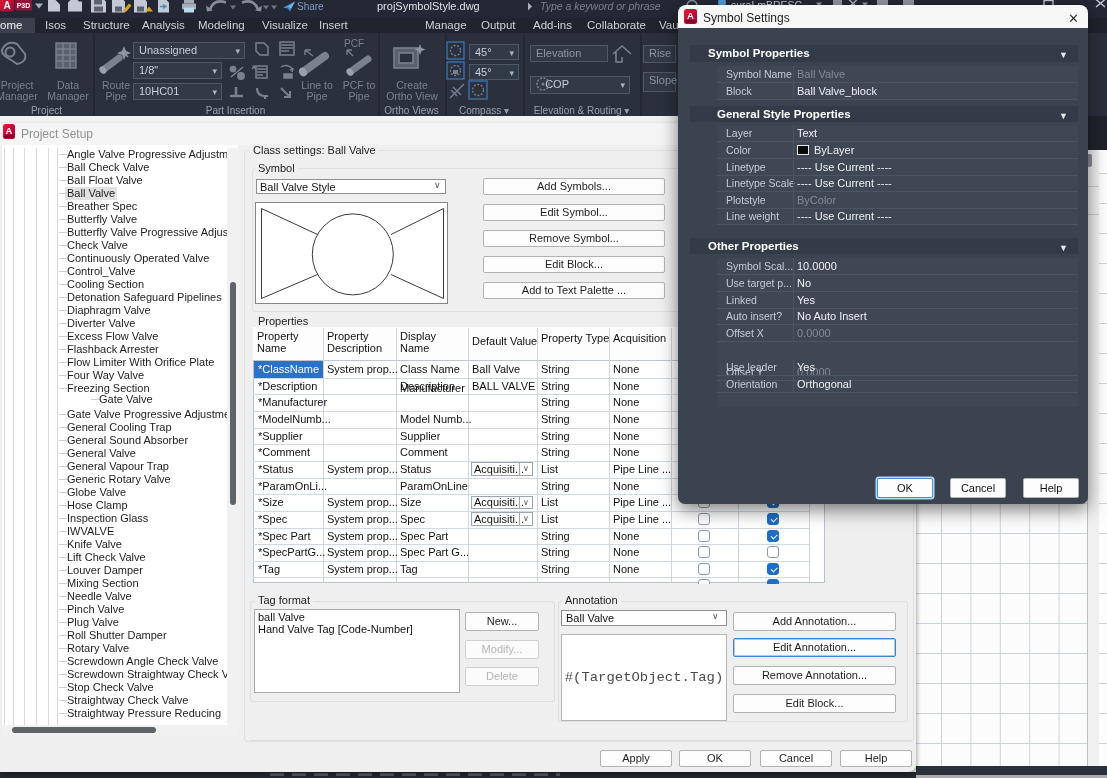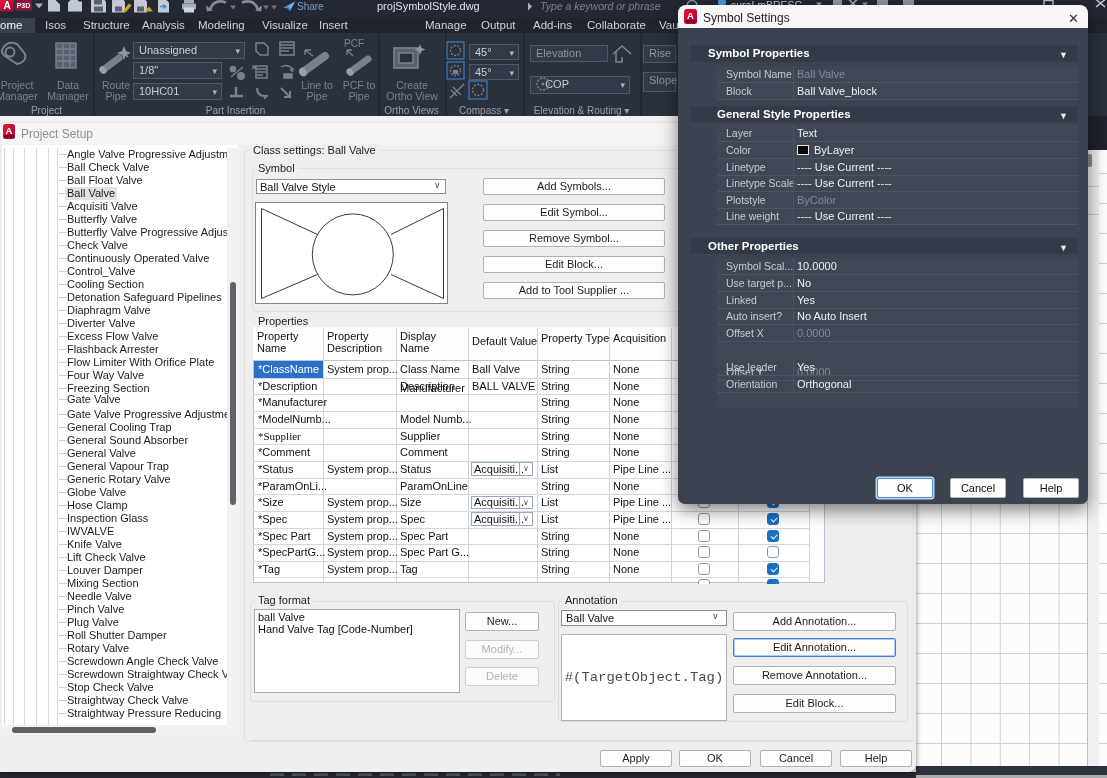--- a/index.html
+++ b/index.html
@@ -310,36 +310,36 @@
     <div class="tg" style="left:11px;top:3px;"></div>
     <div class="tg" style="left:22px;top:3px;"></div>
     <div class="tg" style="left:34px;top:3px;"></div>
     <div class="tg" style="left:46px;top:3px;"></div>
     <div class="tg" style="left:55px;top:3px;"></div>
     <div class="ti" style="top:3px;">Angle Valve Progressive Adjustment</div>
     <div class="ti" style="top:16px;">Ball Check Valve</div>
     <div class="ti" style="top:29px;">Ball Float Valve</div>
     <div class="tsel" style="top:42px;width:52px;"></div>
     <div class="ti" style="top:42px;">Ball Valve</div>
-    <div class="ti" style="top:55px;">Acquisiti Valve</div>
+    <div class="ti" style="top:55px;">Breather Spec</div>
     <div class="ti" style="top:68px;">Butterfly Valve</div>
     <div class="ti" style="top:81px;">Butterfly Valve Progressive Adjustm</div>
     <div class="ti" style="top:94px;">Check Valve</div>
     <div class="ti" style="top:107px;">Continuously Operated Valve</div>
     <div class="ti" style="top:120px;">Control_Valve</div>
     <div class="ti" style="top:133px;">Cooling Section</div>
     <div class="ti" style="top:146px;">Detonation Safeguard Pipelines</div>
     <div class="ti" style="top:159px;">Diaphragm Valve</div>
     <div class="ti" style="top:172px;">Diverter Valve</div>
     <div class="ti" style="top:185px;">Excess Flow Valve</div>
     <div class="ti" style="top:198px;">Flashback Arrester</div>
     <div class="ti" style="top:211px;">Flow Limiter With Orifice Plate</div>
     <div class="ti" style="top:224px;">Four Way Valve</div>
     <div class="ti" style="top:237px;">Freezing Section</div>
-    <div class="ti" style="top:248px;">Gate Valve</div>
+    <div class="ti" style="top:248px;margin-left:32px;">Gate Valve</div>
     <div class="ti" style="top:263px;">Gate Valve Progressive Adjustment</div>
     <div class="ti" style="top:276px;">General Cooling Trap</div>
     <div class="ti" style="top:289px;">General Sound Absorber</div>
     <div class="ti" style="top:302px;">General Valve</div>
     <div class="ti" style="top:315px;">General Vapour Trap</div>
     <div class="ti" style="top:328px;">Generic Rotary Valve</div>
     <div class="ti" style="top:341px;">Globe Valve</div>
     <div class="ti" style="top:354px;">Hose Clamp</div>
     <div class="ti" style="top:367px;">Inspection Glass</div>
     <div class="ti" style="top:380px;">IWVALVE</div>
@@ -375,21 +375,21 @@
       <g fill="none" stroke="#3a3a3a" stroke-width="1">
       <path d="M5.5 5.5 V95.5 M5.5 5.5 L61.5 31.5 M5.5 95.5 L61.5 71.5"></path>
       <path d="M187.5 5.5 V95.5 M187.5 5.5 L135 31.5 M187.5 95.5 L135 71.5"></path>
       <circle cx="96.8" cy="51.4" r="40.5"></circle>
       </g>
         </svg>
     <div class="btn" style="left:236px;top:33px;width:182px;height:17px;line-height:15px;">Add Symbols...</div>
     <div class="btn" style="left:236px;top:59px;width:182px;height:17px;line-height:15px;">Edit Symbol...</div>
     <div class="btn" style="left:236px;top:85px;width:182px;height:17px;line-height:15px;">Remove Symbol...</div>
     <div class="btn" style="left:236px;top:111px;width:182px;height:17px;line-height:15px;">Edit Block...</div>
-    <div class="btn" style="left:236px;top:137px;width:182px;height:17px;line-height:15px;">Add to Tool Supplier ...</div>
+    <div class="btn" style="left:236px;top:137px;width:182px;height:17px;line-height:15px;">Add to Text Palette ...</div>
     <div class="gbl" style="left:8px;top:170px;">Properties</div>
     <div class="abs" style="left:6px;top:182px;width:572px;height:256px;background:#fff;border:1px solid #b5c2d1;box-sizing:border-box;"></div>
     <div class="abs" style="left:6px;top:182px;width:556px;height:34px;background:#fdfdfe;border-bottom:1px solid #b9c6d4;box-sizing:border-box;"></div>
     <div class="phdr" style="left:10px;top:185px;">Property<br>Name</div>
     <div class="phdr" style="left:80px;top:185px;">Property<br>Description</div>
     <div class="phdr" style="left:153px;top:185px;">Display<br>Name</div>
     <div class="phdr" style="left:225px;top:190px;">Default Value</div>
     <div class="phdr" style="left:294px;top:187px;">Property Type</div>
     <div class="phdr" style="left:366px;top:187px;">Acquisition</div>
     <div class="pcol" style="left:76px;top:183px;"></div>
@@ -426,21 +426,21 @@
     <div class="cbx " style="left:451px;top:251.3px;"></div>
     <div class="cbx on" style="left:520px;top:251.3px;"></div>
     <div class="prow" style="top:265.9px;height:16.65px;"></div>
     <div class="pc" style="left:11px;top:267.9px;">*ModelNumb...</div>
     <div class="pc" style="left:153px;top:267.9px;">Model Numb...</div>
     <div class="pc" style="left:294px;top:267.9px;">String</div>
     <div class="pc" style="left:366px;top:267.9px;">None</div>
     <div class="cbx " style="left:451px;top:267.9px;"></div>
     <div class="cbx on" style="left:520px;top:267.9px;"></div>
     <div class="prow" style="top:282.6px;height:16.65px;"></div>
-    <div class="pc" style="left:11px;top:284.6px;font-family:Liberation Serif, serif;">*Supplier</div>
+    <div class="pc" style="left:11px;top:284.6px;">*Supplier</div>
     <div class="pc" style="left:153px;top:284.6px;">Supplier</div>
     <div class="pc" style="left:294px;top:284.6px;">String</div>
     <div class="pc" style="left:366px;top:284.6px;">None</div>
     <div class="cbx " style="left:451px;top:284.6px;"></div>
     <div class="cbx on" style="left:520px;top:284.6px;"></div>
     <div class="prow" style="top:299.2px;height:16.65px;"></div>
     <div class="pc" style="left:11px;top:301.2px;">*Comment</div>
     <div class="pc" style="left:153px;top:301.2px;">Comment</div>
     <div class="pc" style="left:294px;top:301.2px;">String</div>
     <div class="pc" style="left:366px;top:301.2px;">None</div>

